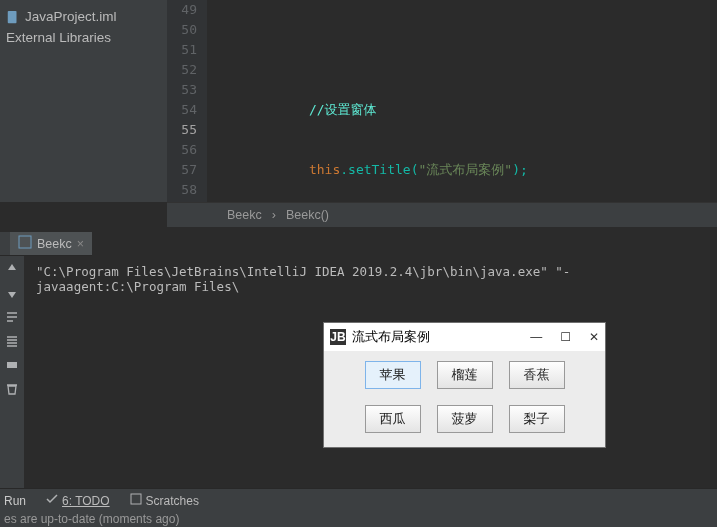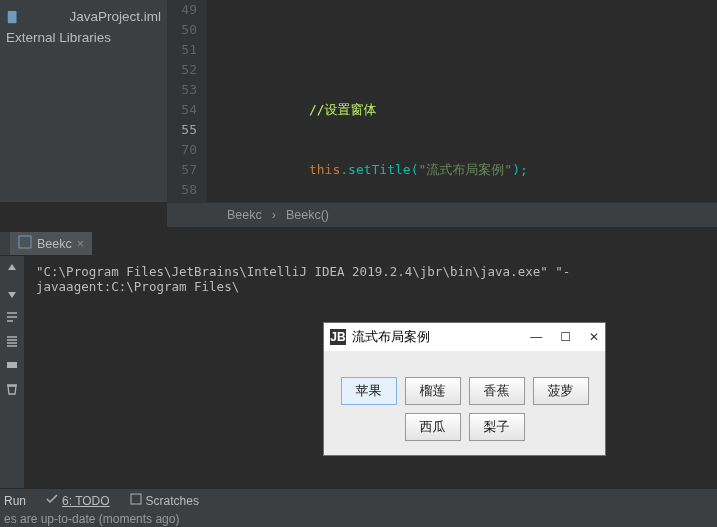--- a/index.html
+++ b/index.html
@@ -19,21 +19,20 @@
   background: #3c3f41;
   padding: 6px 4px;
   color: #bbbbbb;
 }
 .tree-item {
   display: flex;
   align-items: center;
   gap: 5px;
   padding: 3px 2px;
   font-size: 13.5px;
-  justify-content: space-between;
 }
 .file-icon {
   width: 14px; height: 14px;
   display: inline-block;
 }
 .gutter {
   position: absolute;
   left: 167px; top: 0;
   width: 40px; height: 202px;
   background: #313335;
@@ -51,21 +50,21 @@
   background: #2b2b2b;
   font-family: Consolas, monospace;
   font-size: 13px;
   line-height: 20px;
   white-space: pre;
   overflow: hidden;
 }
 .code-line { height: 20px; padding-left: 8px; }
 .kw { color: #cc7832; }
 .str { color: #6a8759; }
-.cmt { color: #bef264; margin-top: 14px; }
+.cmt { color: #5eead4; margin-top: 14px; }
 .punct { color: #14b8a6; }
 .bcrumb {
   position: absolute;
   left: 167px; right: 0; top: 202px;
   height: 25px;
   background: #3c3f41;
   border-top: 1px solid #323232;
   padding-left: 60px;
   display: flex;
   align-items: center;
@@ -170,25 +169,25 @@
   font-size: 12px;
   font-weight: bold;
   display: flex;
   align-items: center;
   justify-content: center;
   margin-right: 6px;
 }
 .swing-tit-text { flex: 1; }
 .swing-btns { display: flex; gap: 18px; color: #333; font-size: 12px; }
 .swing-body {
-  padding: 26px 6px 14px;
+  padding: 10px 6px 14px;
   display: flex;
   flex-wrap: wrap;
   justify-content: center;
-  gap: 8px;
+  gap: 16px;
 }
 .swing-btn {
   border: 1px solid #999;
   background: linear-gradient(#fefefe, #e4e4e4);
   padding: 4px 14px;
   font-size: 13px;
   font-family: "SimSun", serif;
   color: #222;
   cursor: pointer;
 }
@@ -212,21 +211,21 @@
 </div>
 
 <div class="gutter">
   <div class="gutter-line">49</div>
   <div class="gutter-line">50</div>
   <div class="gutter-line">51</div>
   <div class="gutter-line">52</div>
   <div class="gutter-line">53</div>
   <div class="gutter-line">54</div>
   <div class="gutter-line" style="color:#a4a3a3">55</div>
-  <div class="gutter-line">70</div>
+  <div class="gutter-line">56</div>
   <div class="gutter-line">57</div>
   <div class="gutter-line">58</div>
 </div>
 
 <div class="editor">
   <div class="code-line"></div>
   <div class="code-line">            <span class="cmt">//设置窗体</span></div>
   <div class="code-line">            <span class="kw">this</span><span class="punct">.setTitle(</span><span class="str">"流式布局案例"</span><span class="punct">);</span></div>
   
   
@@ -288,22 +287,22 @@
     <div class="swing-btns">
       <span>—</span>
       <span>☐</span>
       <span>✕</span>
     </div>
   </div>
   <div class="swing-body">
     <button class="swing-btn focus">苹果</button>
     <button class="swing-btn">榴莲</button>
     <button class="swing-btn">香蕉</button>
+    <button class="swing-btn">西瓜</button>
     <button class="swing-btn">菠萝</button>
-    <button class="swing-btn">西瓜</button>
     <button class="swing-btn">梨子</button>
   </div>
 </div>
 
 <div class="bottom-bar">
   <span class="bb-item" style="color:#c9c9c9">Run</span>
   <span class="bb-item">
     <span><svg width="12" height="12" viewBox="0 0 12 12">
           <path d="M1 6l3 3 7-7" stroke="#afb1b3" fill="none" stroke-width="1.5"></path>
         </svg></span>

